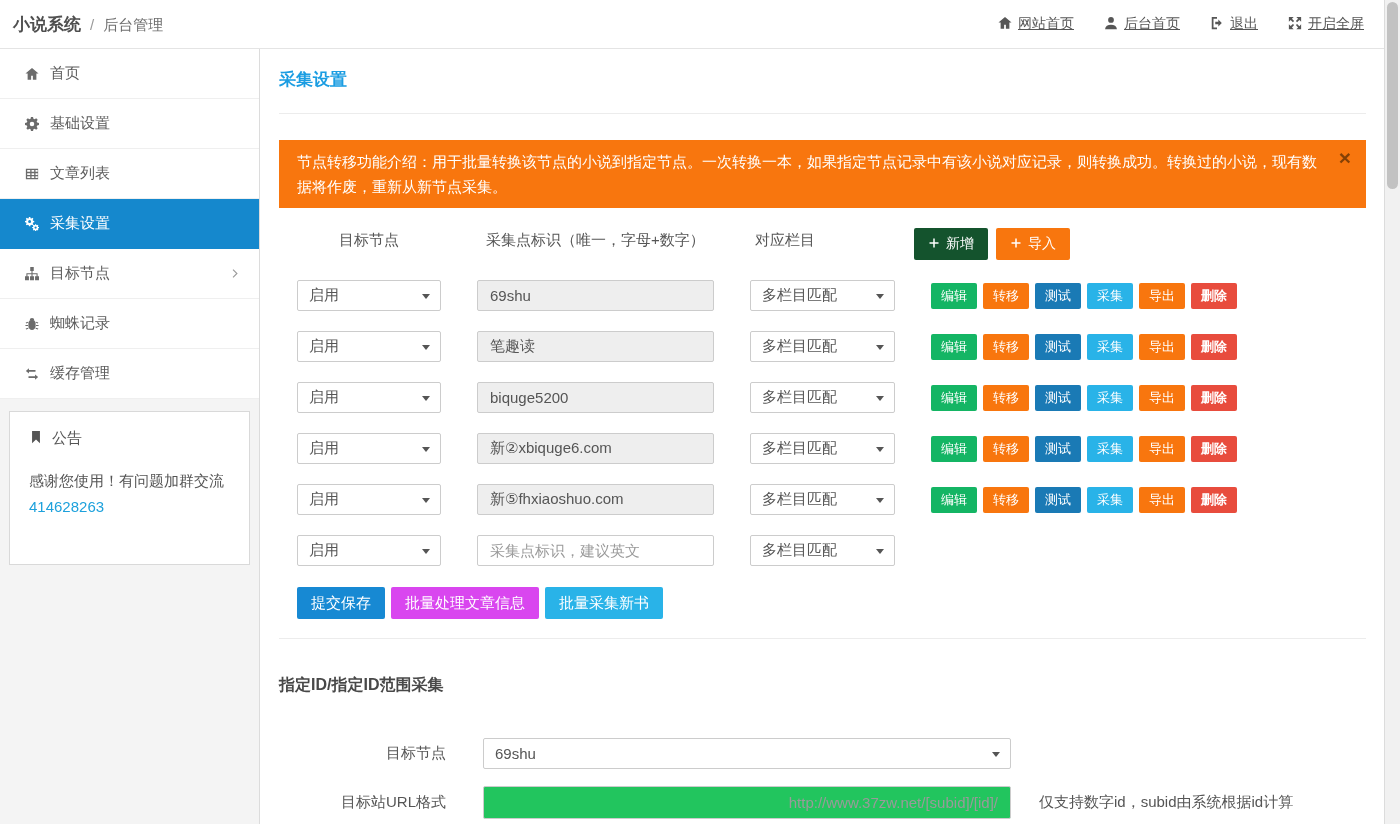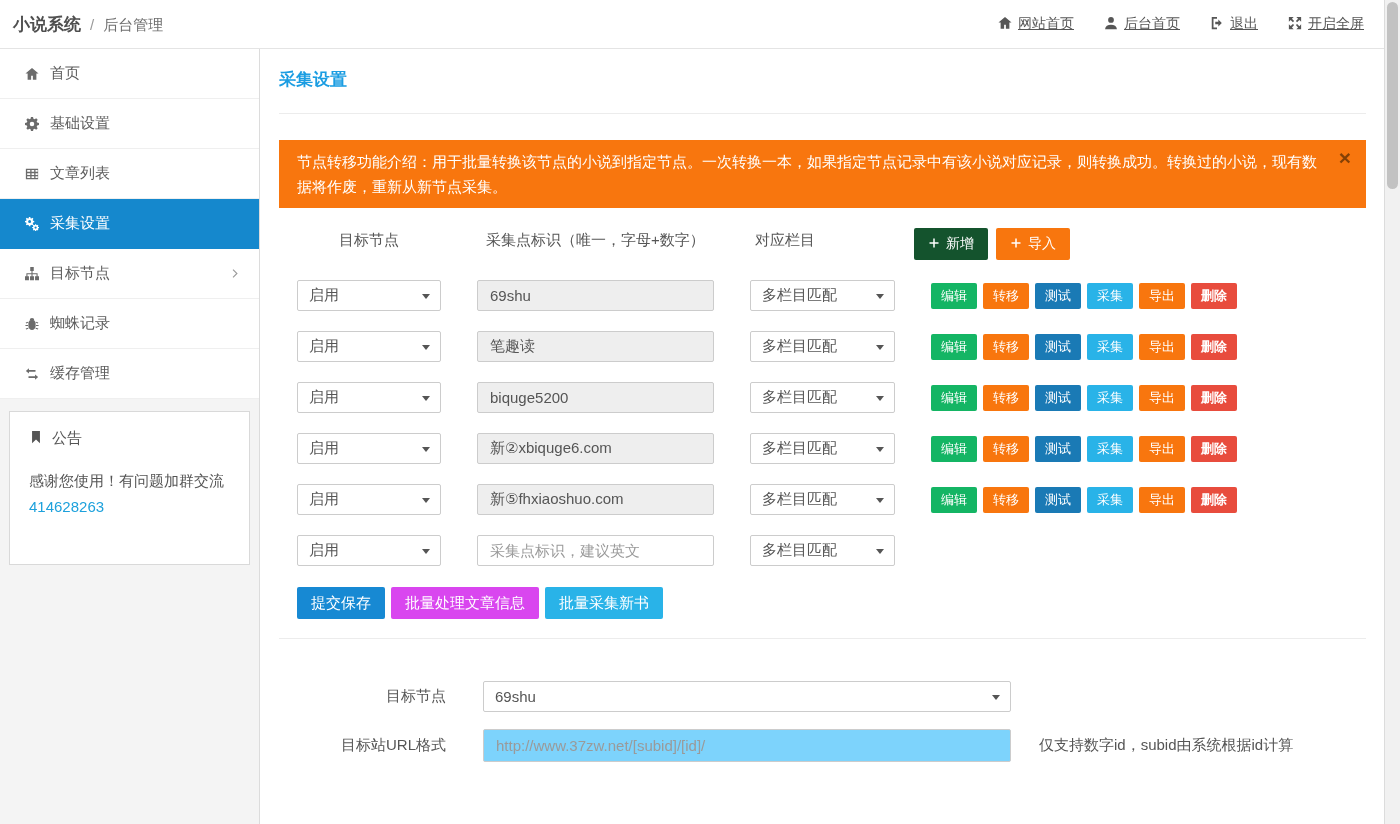--- a/index.html
+++ b/index.html
@@ -86,21 +86,21 @@
 
   .divider2 { border:0; border-top:1px solid #ececec; margin-top:19px; }
   .section-title { margin-top:36px; font-size:16px; font-weight:bold; color:#484848; }
 
   .form-row { display:flex; align-items:center; margin-top:42px; }
   .form-row + .form-row { margin-top:17px; }
   .form-label { width:167px; text-align:right; font-size:15px; color:#555; flex-shrink:0; }
   .form-ctl { margin-left:37px; }
   .sel.big { width:528px; height:31px; }
   input.url { width:528px; height:33px; margin-left:37px; border:1px solid #ccc; border-radius:2px;
-              background:#7dd3fc; padding:0 12px; font-size:15px; color:#555; font-family:inherit; outline:none; }
+              background:#22c55e; padding:0 12px; font-size:15px; color:#555; font-family:inherit; outline:none;text-align:right; }
   .form-help { margin-left:28px; font-size:15px; color:#555; }
 
   
   .scrollbar { position:fixed; top:0; right:0; width:16px; height:824px; background:#f1f1f1;
                border-left:1px solid #dcdcdc; z-index:10; }
   .scroll-thumb { position:absolute; top:2px; left:2px; width:11px; height:187px; background:#c2c2c2;
                   border-radius:6px; cursor:pointer; }
 </style>
 </head>
 <body>
@@ -361,20 +361,21 @@
     </div>
 
     <div class="footer-btns">
       <button class="fbtn dblue">提交保存</button>
       <button class="fbtn orange">批量处理文章信息</button>
       <button class="fbtn lblue">批量采集新书</button>
     </div>
 
     <hr class="divider2">
 
+    <div class="section-title">指定ID/指定ID范围采集</div>
 
     <div class="form-row">
       <div class="form-label">目标节点</div>
       <div class="sel big form-ctl">
         <span>69shu</span>
         <span class="caret"></span>
       </div>
     </div>
 
     <div class="form-row">

